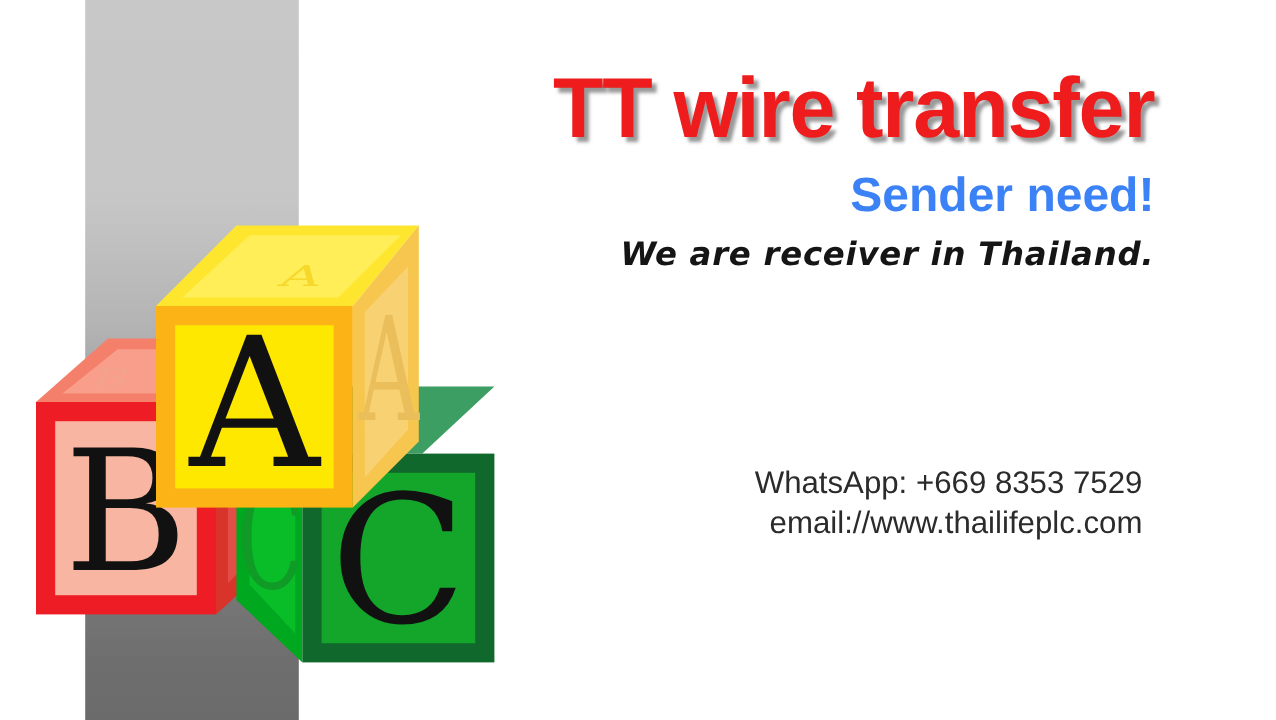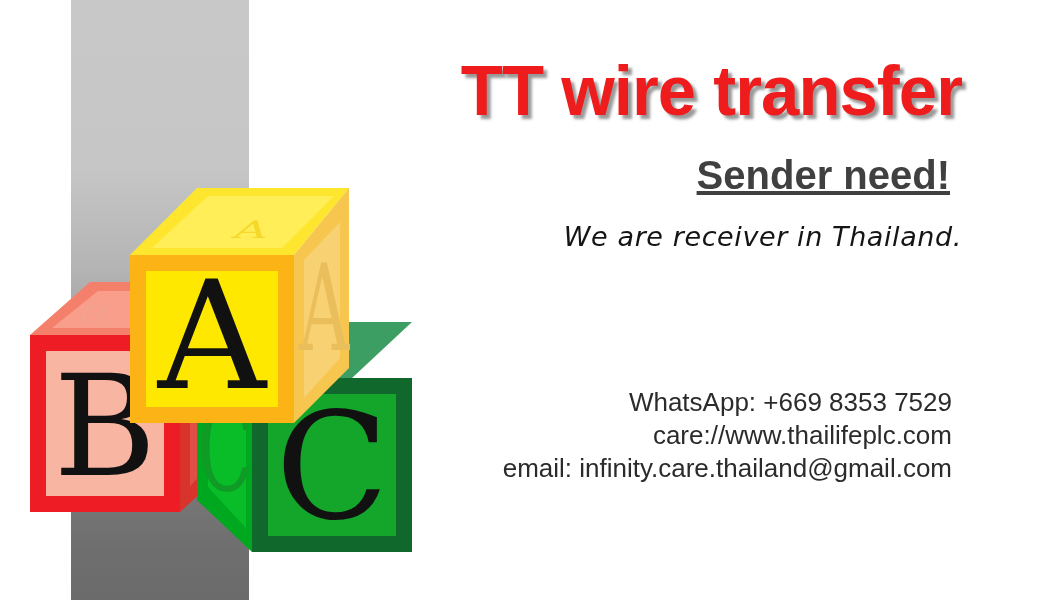--- a/index.html
+++ b/index.html
@@ -68,37 +68,36 @@
     line-height: 0.96;
     letter-spacing: -1px;
     color: #ee1c1c;
     text-shadow: 4px 4px 3px rgba(90,90,90,0.62);
     white-space: nowrap;
     transform: scaleX(0.97);
     transform-origin: right center;
   }
 
   .subhead {
-    margin: 12px;
+    margin: 0;
     padding-top: 17px;
     font-family: "Liberation Sans", sans-serif;
     font-weight: bold;
     font-size: 40px;
     line-height: 1.05;
-    color: #404040;
-    white-space: nowrap;
-    text-decoration: underline;
+    color: #3b82f6;
+    white-space: nowrap;
   }
 
   .tagline {
     margin: 0;
     padding-top: 14px;
     font-family: "DejaVu Sans", sans-serif;
     font-style: italic;
-    font-weight: 400;
+    font-weight: 700;
     font-size: 27px;
     line-height: 1.1;
     letter-spacing: 0.6px;
     color: #151515;
     white-space: nowrap;
   }
 
   
   .contact {
     position: absolute;
@@ -192,17 +191,16 @@
   </div>
 
   <div class="text-col">
     <h1 class="headline">TT wire transfer</h1>
     <h2 class="subhead">Sender need!</h2>
     <p class="tagline">We are receiver in Thailand.</p>
   </div>
 
   <div class="contact">
     <div class="contact-line">WhatsApp: +669 8353 7529</div>
-    <div class="contact-line">care://www.thailifeplc.com</div>
-    <div class="contact-line">email: infinity.care.thailand@gmail.com</div>
+    <div class="contact-line">email://www.thailifeplc.com</div>
   </div>
 
 </div>
 
 </body></html>

